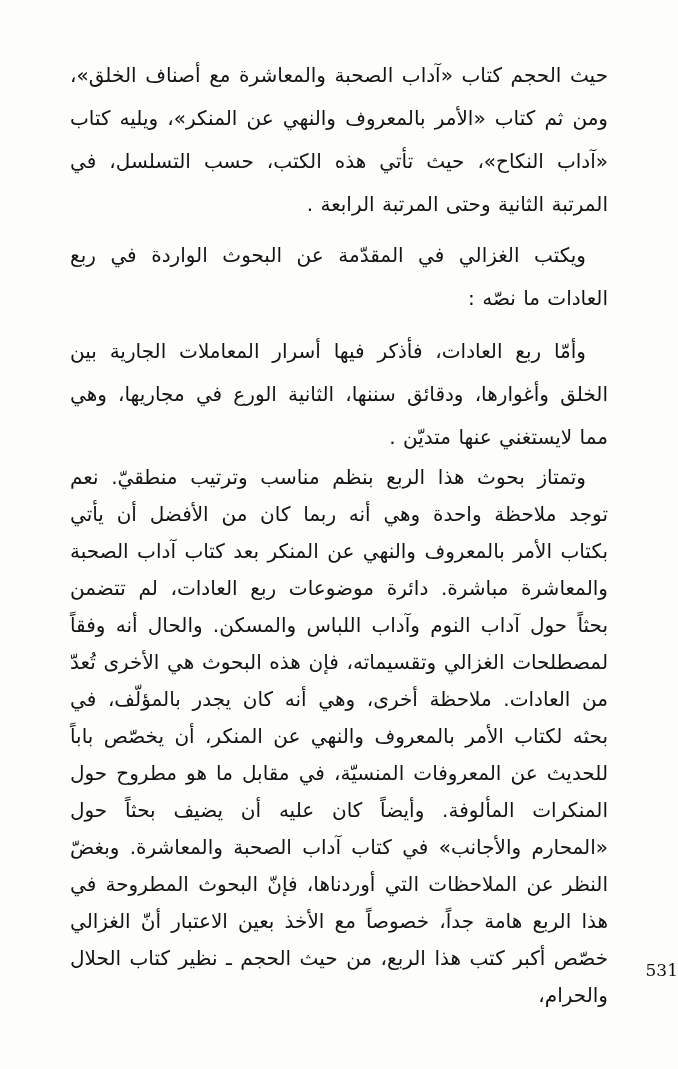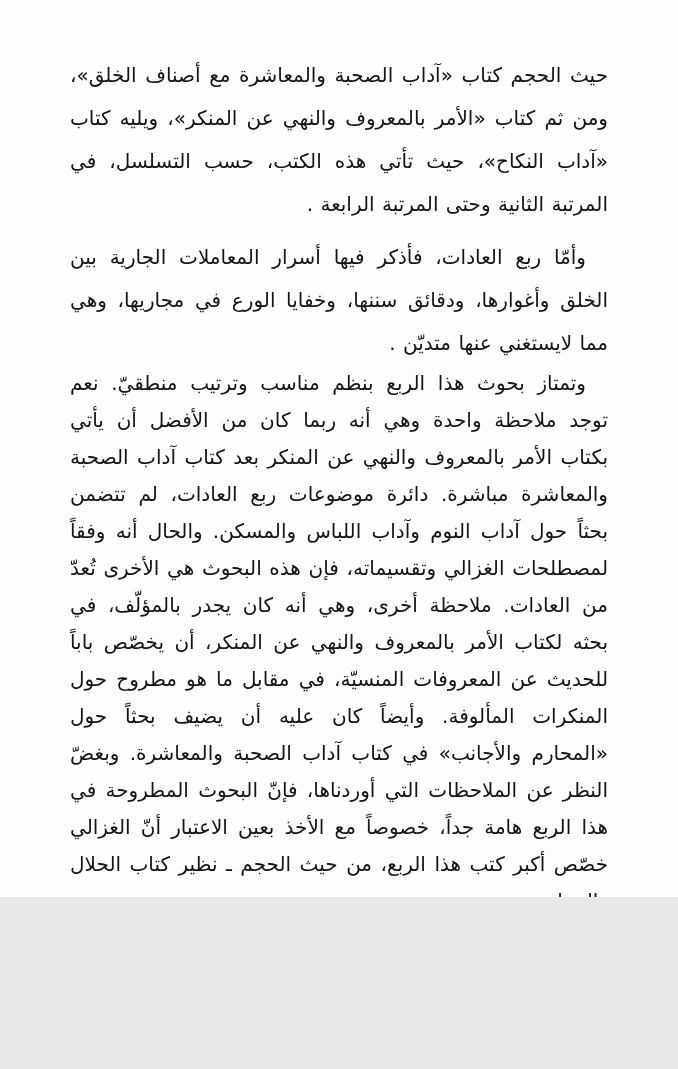--- a/index.html
+++ b/index.html
@@ -3,21 +3,21 @@
 <meta charset="utf-8">
 <style>
   html, body {
     margin: 0;
     padding: 0;
     background: #e8e8e8;
   }
   .page {
     position: relative;
     width: 678px;
-    height: 897px;
+    height: 1069px;
     margin: 0 auto;
     background: #fdfdfb;
     overflow: hidden;
     direction: rtl;
   }
   .text-block {
     box-sizing: border-box;
     padding: 54px 70px 0 70px;
     direction: rtl;
     text-align: justify;
@@ -48,17 +48,18 @@
     color: #111111;
     direction: ltr;
   }
 </style>
 </head>
 <body>
 
 <div class="page">
   <div class="text-block">
     <p class="p1">حيث الحجم كتاب «آداب الصحبة والمعاشرة مع أصناف الخلق»، ومن ثم كتاب «الأمر بالمعروف والنهي عن المنكر»، ويليه كتاب «آداب النكاح»، حيث تأتي هذه الكتب، حسب التسلسل، في المرتبة الثانية وحتى المرتبة الرابعة .</p>
-    <p class="p3 indent">وأمّا ربع العادات، فأذكر فيها أسرار المعاملات الجارية بين الخلق وأغوارها، ودقائق سننها، وخفايا الورع في مجاريها، وهي مما لايستغني عنها متديّن .</p>
+    <p class="p2 indent">ويكتب الغزالي في المقدّمة عن البحوث الواردة في ربع العادات ما نصّه :</p>
+    <p class="p3 indent">وأمّا ربع العادات، فأذكر فيها أسرار المعاملات الجارية بين الخلق وأغوارها، ودقائق سننها، الثانية الورع في مجاريها، وهي مما لايستغني عنها متديّن .</p>
     <p class="p4 indent">وتمتاز بحوث هذا الربع بنظم مناسب وترتيب منطقيّ. نعم توجد ملاحظة واحدة وهي أنه ربما كان من الأفضل أن يأتي بكتاب الأمر بالمعروف والنهي عن المنكر بعد كتاب آداب الصحبة والمعاشرة مباشرة. دائرة موضوعات ربع العادات، لم تتضمن بحثاً حول آداب النوم وآداب اللباس والمسكن. والحال أنه وفقاً لمصطلحات الغزالي وتقسيماته، فإن هذه البحوث هي الأخرى تُعدّ من العادات. ملاحظة أخرى، وهي أنه كان يجدر بالمؤلّف، في بحثه لكتاب الأمر بالمعروف والنهي عن المنكر، أن يخصّص باباً للحديث عن المعروفات المنسيّة، في مقابل ما هو مطروح حول المنكرات المألوفة. وأيضاً كان عليه أن يضيف بحثاً حول «المحارم والأجانب» في كتاب آداب الصحبة والمعاشرة. وبغضّ النظر عن الملاحظات التي أوردناها، فإنّ البحوث المطروحة في هذا الربع هامة جداً، خصوصاً مع الأخذ بعين الاعتبار أنّ الغزالي خصّص أكبر كتب هذا الربع، من حيث الحجم ـ نظير كتاب الحلال والحرام،</p>
   </div>
   <div class="page-number">531</div>
 </div>
 
 </body></html>

